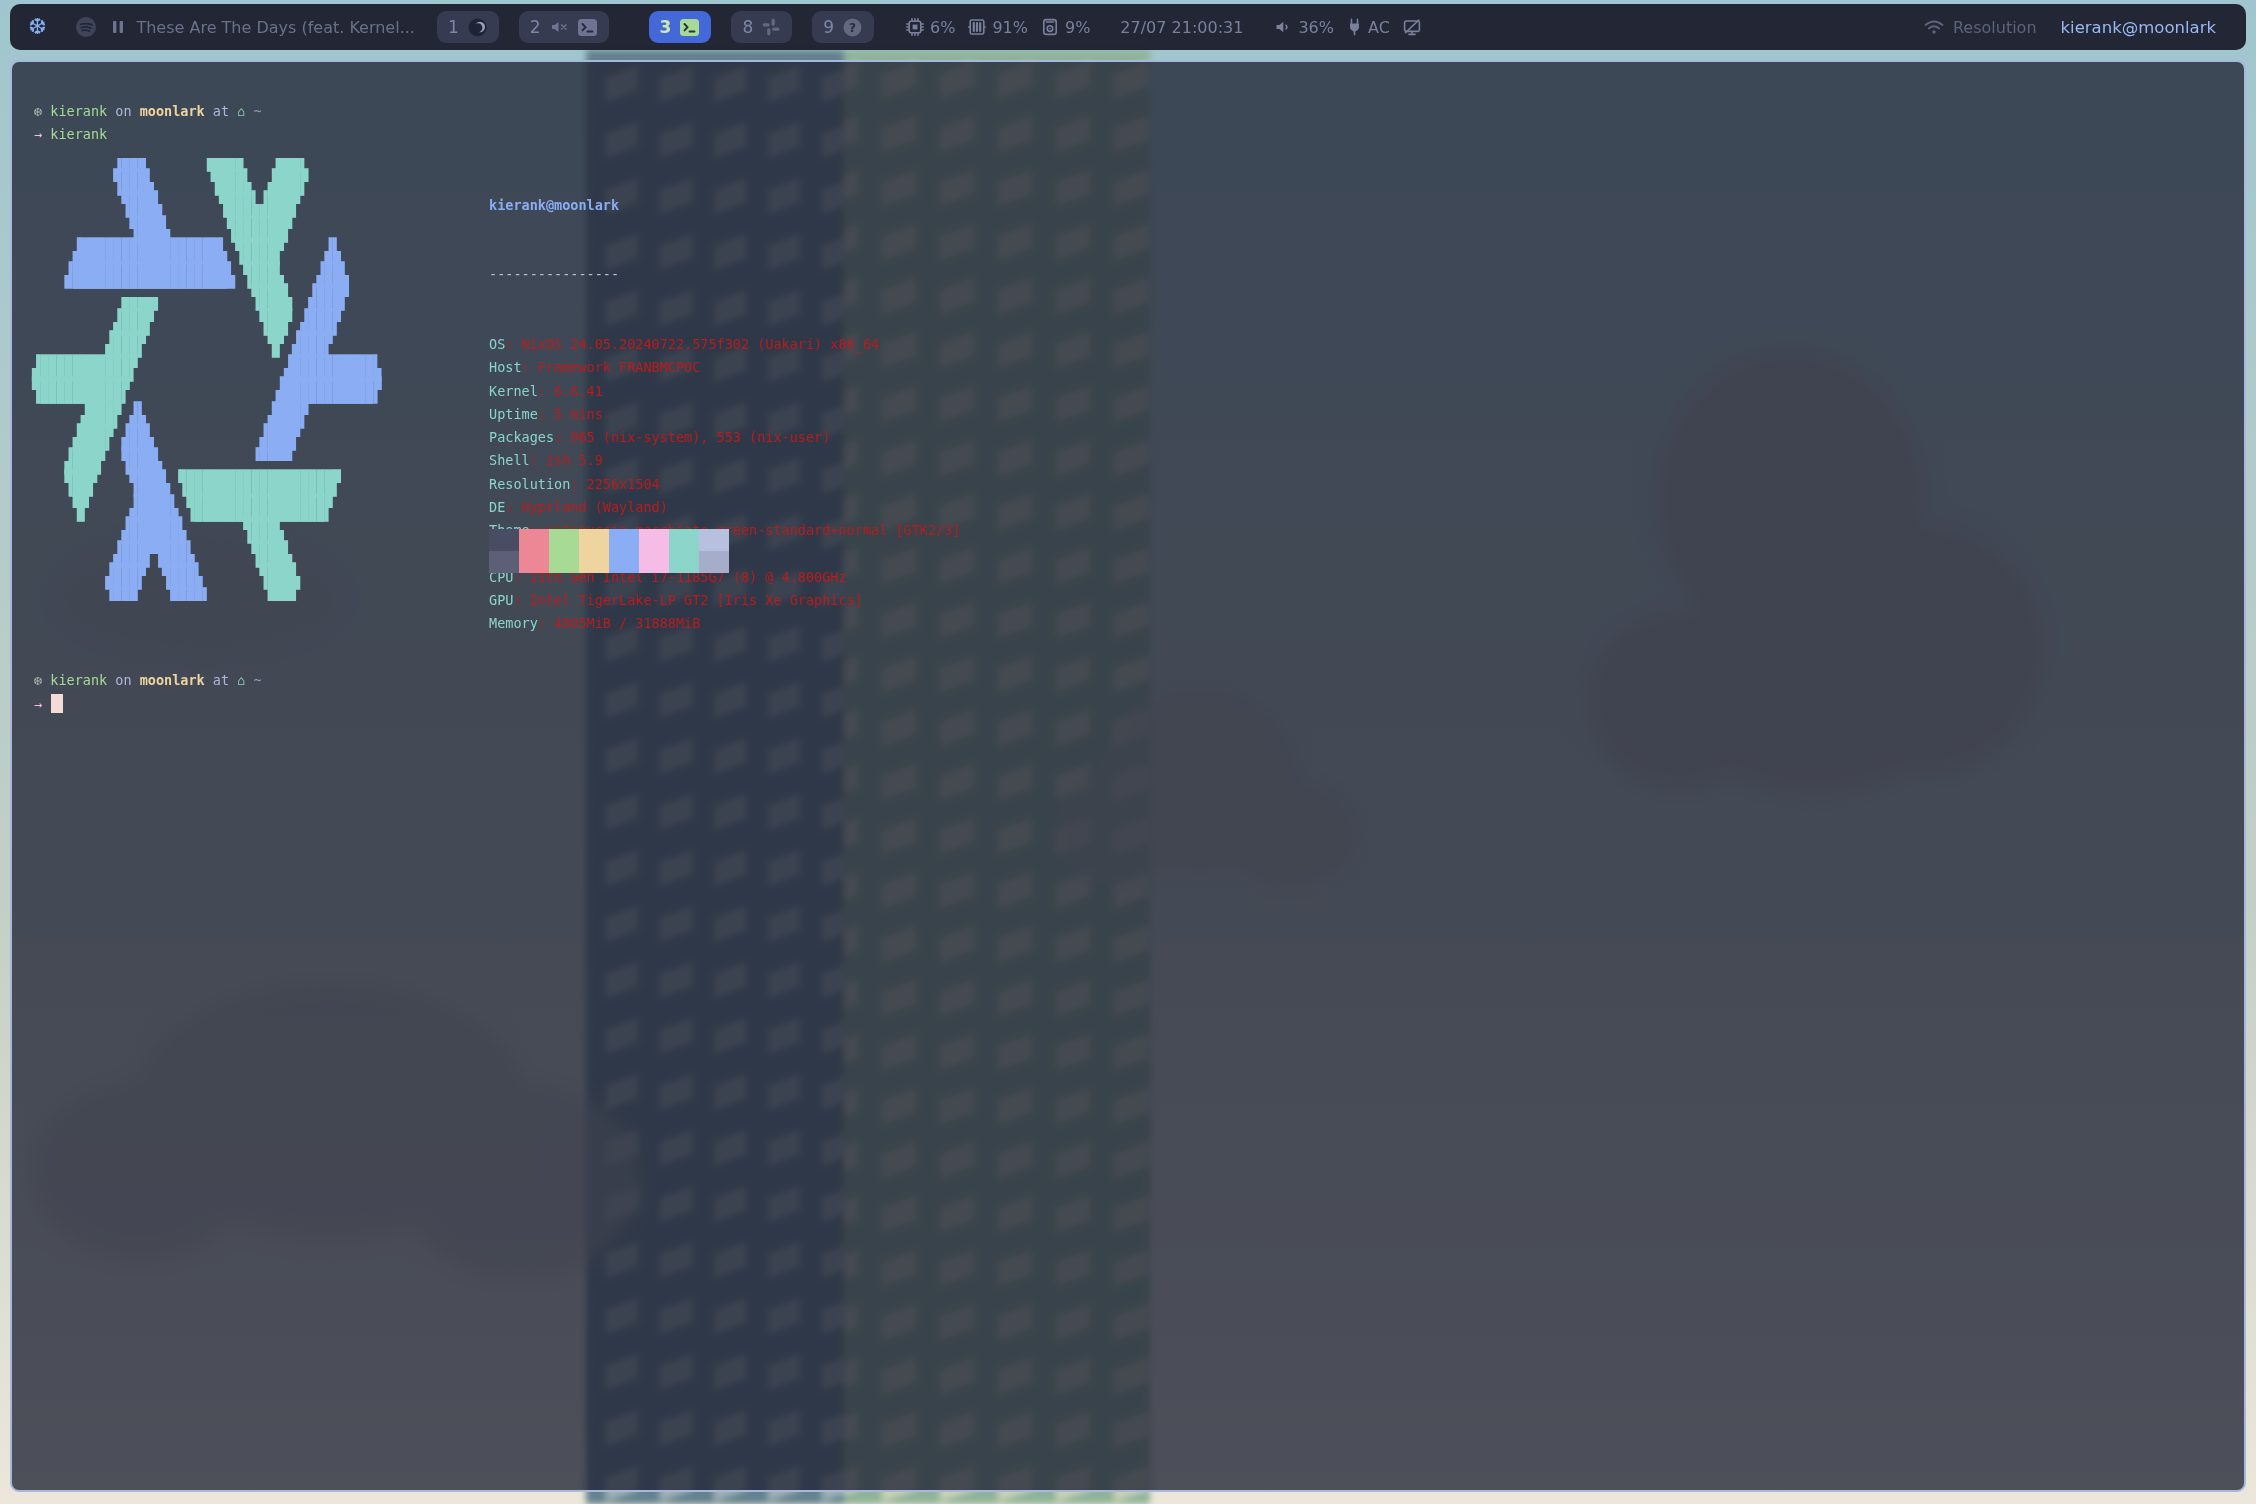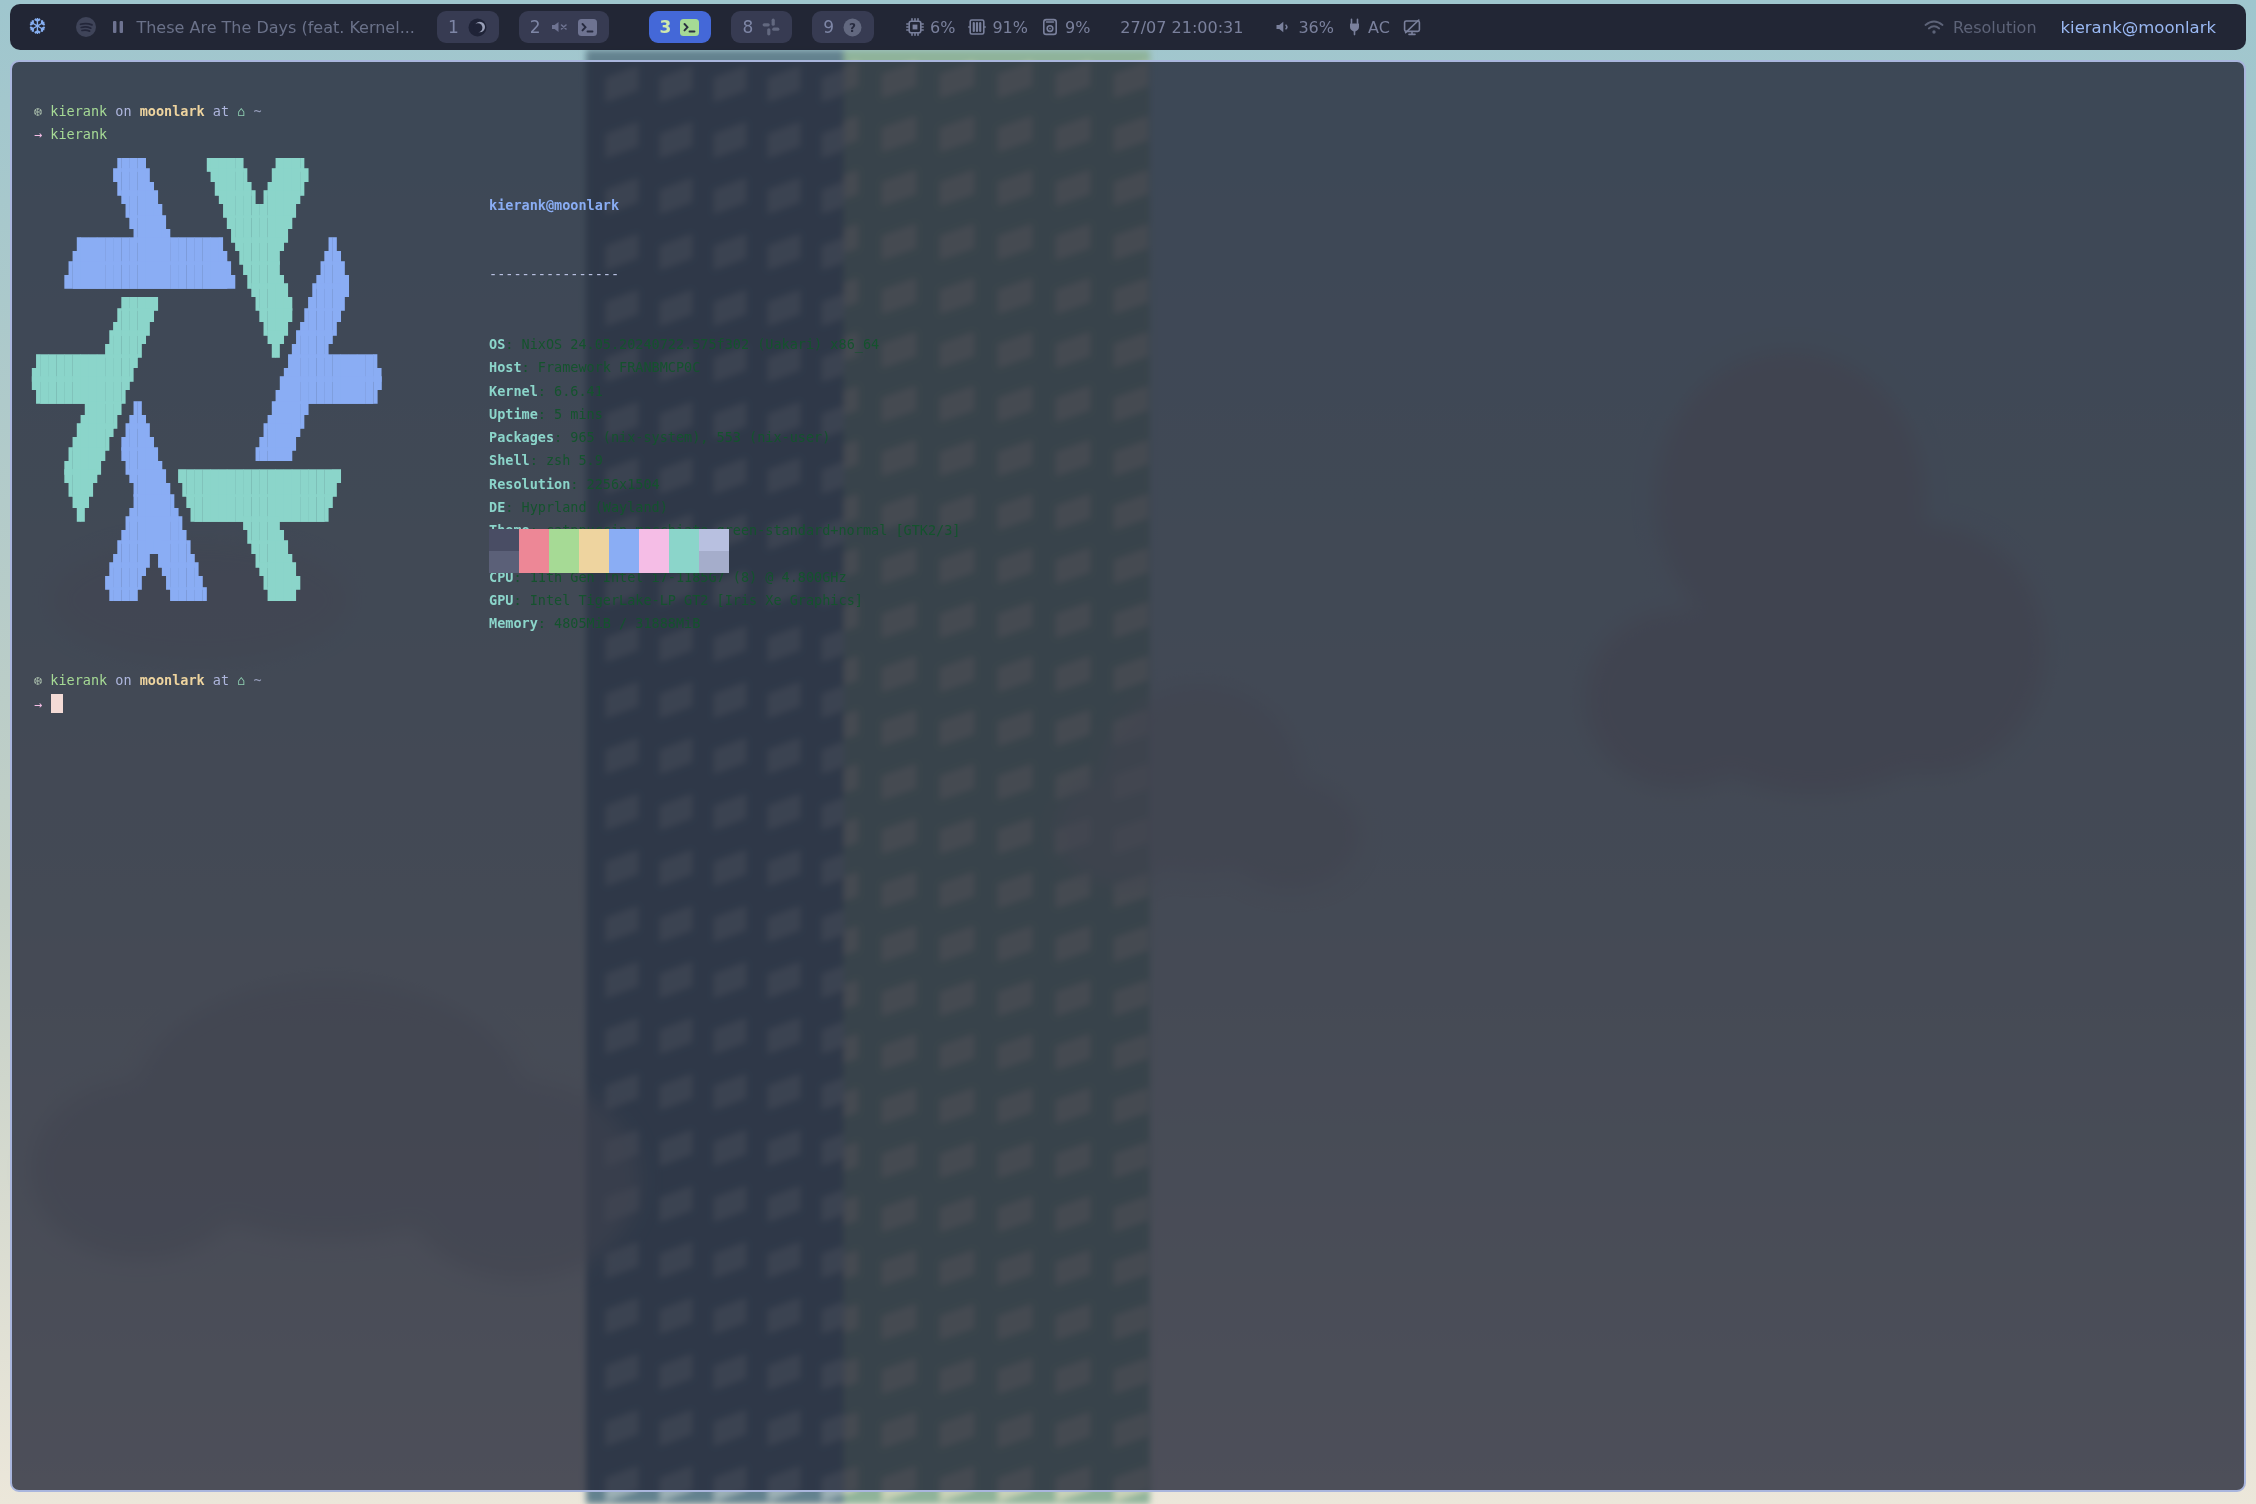--- a/index.html
+++ b/index.html
@@ -47,22 +47,22 @@
   .cmdtext{color:#a6da95}
   .cursor{display:inline-block;width:12px;height:19px;vertical-align:-4px;margin-left:1px}
 
   #nix-logo{left:20px;top:85px;transform:scaleY(1.7222);transform-origin:0 0;line-height:13.5px}
   #nix-logo .lrow{height:13.5px;white-space:pre}
 
   #nf-info{left:477px;top:85px}
   .nf-title{color:#8aadf4;font-weight:bold}
   .nf-underline{color:#b8c0e0}
   .irow{white-space:pre}
-  .ilabel{color:#8bd5ca;font-weight:bold}
-  .ival{color:#14532d}
+  .ilabel{color:#8bd5ca;font-weight:normal}
+  .ival{color:#b91c1c}
 
   .pal{position:absolute;left:477px;display:flex;z-index:4}
   #pal1{top:467px}#pal2{top:489px}
   .swatch{width:30px;height:22px}
 </style>
 </head>
 <body>
 
 <svg id="wallpaper" width="2256" height="1504">
   <defs>

